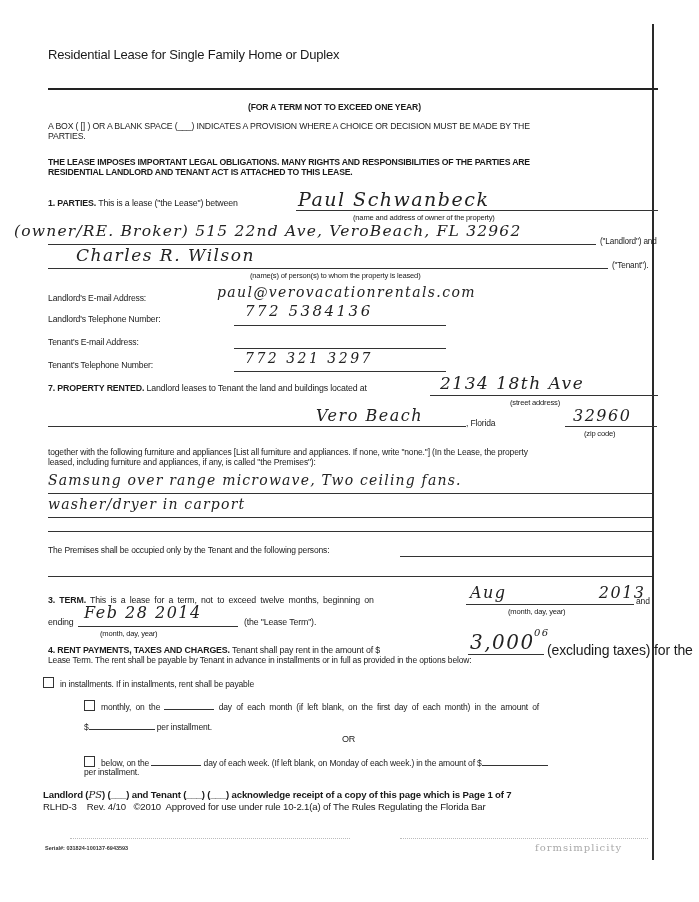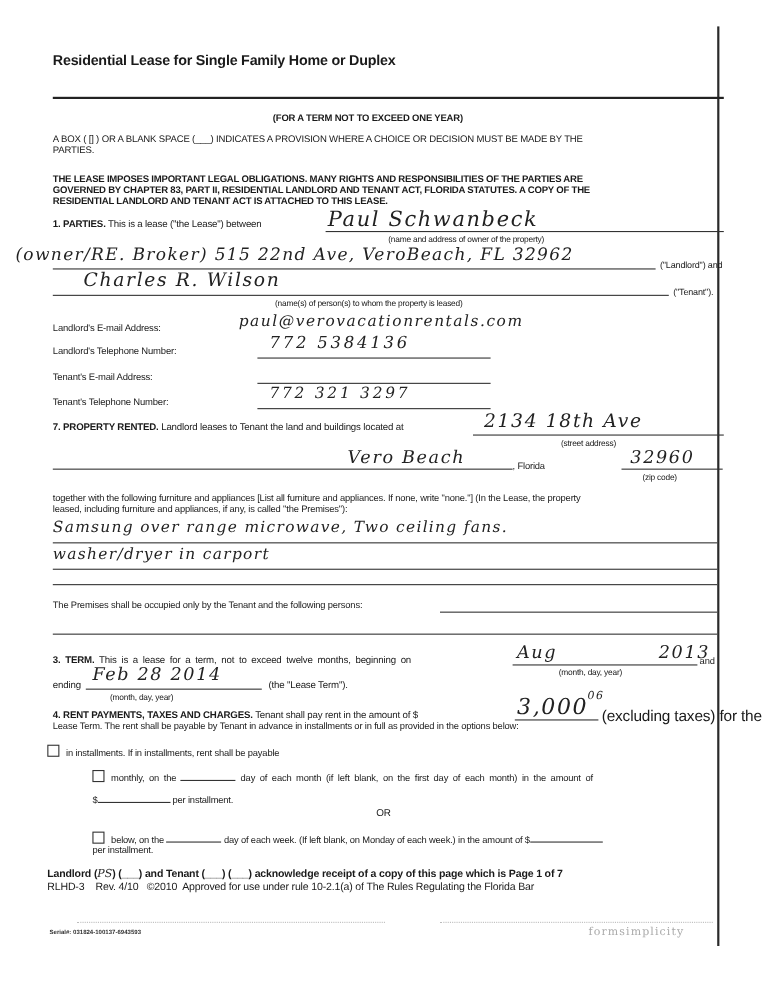--- a/index.html
+++ b/index.html
@@ -2,21 +2,21 @@
 <html><head>
 <meta charset="utf-8">
 <style>
   html, body { margin: 0; padding: 0; }
   body {
     width: 699px; height: 902px; background: #ffffff; position: relative; overflow: hidden;
     font-family: "Liberation Sans", sans-serif; color: #1a1a1a;
   }
   .abs { position: absolute; }
   .page-edge { position: absolute; left: 652px; top: 24px; width: 2px; height: 836px; background: #2a2a2a; }
-  .title { left: 48px; top: 47px; font-size: 13px; font-weight: bold; letter-spacing: -0.2px; }
+  .title { left: 48px; top: 47px; font-size: 13px; font-weight: normal; letter-spacing: -0.2px; }
   .rule-thick { left: 48px; top: 88px; width: 610px; height: 2px; background: #222; }
   .small { font-size: 9.2px; line-height: 11px; letter-spacing: -0.15px; }
   .bold { font-weight: bold; }
   .caps-block { font-size: 9.4px; line-height: 10.5px; font-weight: bold; letter-spacing: -0.2px; }
   .caption { font-size: 7.6px; letter-spacing: -0.2px; }
   .line { position: absolute; height: 1px; background: #333; }
   .hand { font-family: "DejaVu Serif", serif; font-style: italic; color: #222; letter-spacing: 1.5px; }
   .chk { display: inline-block; width: 9px; height: 9px; border: 1px solid #333; vertical-align: -1px; margin-right: 6px; }
   .blank-u { display: inline-block; border-bottom: 1px solid #333; height: 9px; vertical-align: baseline; }
   .footer { font-size: 9.6px; letter-spacing: -0.15px; }
@@ -34,21 +34,20 @@
 
 <div class="abs small bold" style="left:248px; top:102px; font-size:8.6px;">(FOR A TERM NOT TO EXCEED ONE YEAR)</div>
 
 <div class="abs small" style="left:48px; top:122px; width:612px; font-size:8.7px; line-height:9.5px;">
   <div>A BOX ( [] ) OR A BLANK SPACE (___) INDICATES A PROVISION WHERE A CHOICE OR DECISION MUST BE MADE BY THE</div>
   <div>PARTIES.</div>
 </div>
 
 <div class="abs caps-block" style="left:48px; top:157px; width:612px; font-size:8.7px; line-height:10px;">
   <div>THE LEASE IMPOSES IMPORTANT LEGAL OBLIGATIONS. MANY RIGHTS AND RESPONSIBILITIES OF THE PARTIES ARE</div>
-  <div>GOVERNED BY CHAPTER 83, PART II, RESIDENTIAL LANDLORD AND TENANT ACT, FLORIDA STATUTES. A COPY OF THE</div>
   <div>RESIDENTIAL LANDLORD AND TENANT ACT IS ATTACHED TO THIS LEASE.</div>
 </div>
 
 <div class="abs small" style="left:48px; top:198px; font-size:8.8px;">
   <span class="bold">1. PARTIES.</span>
   <span>This is a lease ("the Lease") between</span>
 </div>
 <div class="abs hand" style="left:298px; top:188px; font-size:19px;">Paul  Schwanbeck</div>
 <div class="line" style="left:296px; top:210px; width:362px;"></div>
 <div class="abs caption" style="left:353px; top:213px;">(name and address of owner of the property)</div>

